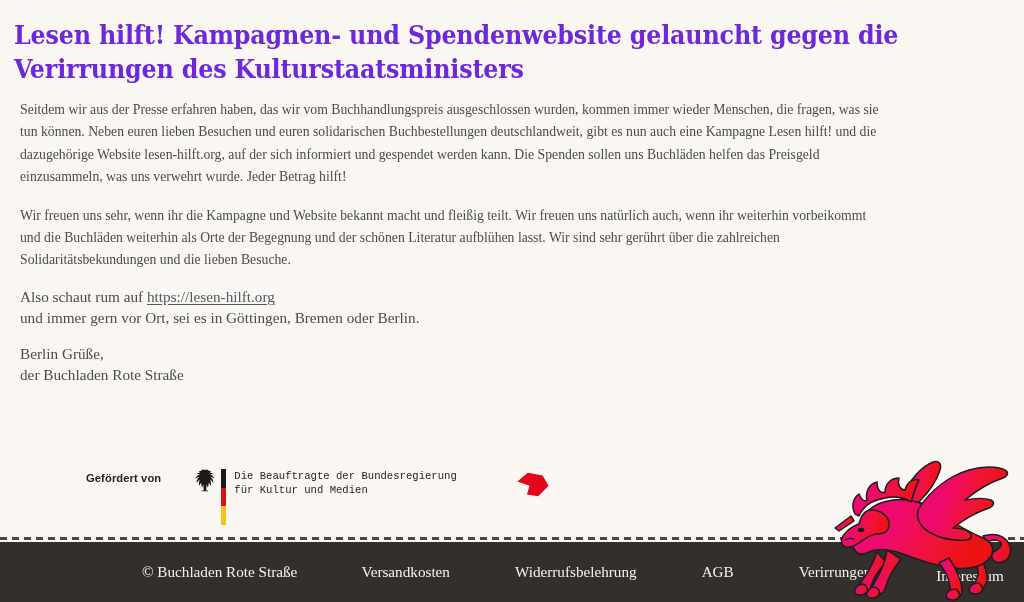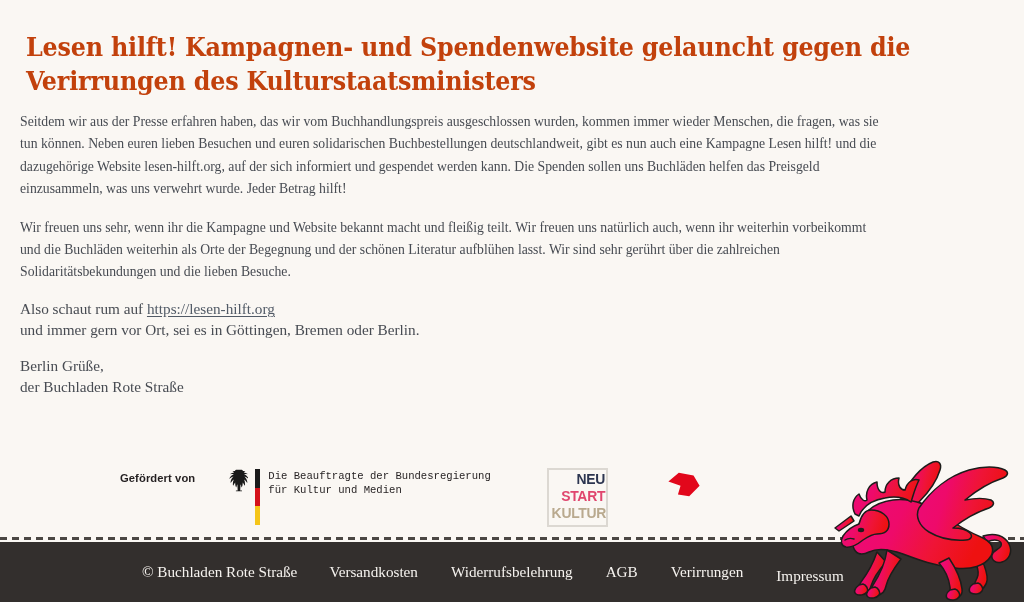--- a/index.html
+++ b/index.html
@@ -28,28 +28,28 @@
   
   .content {
     position: absolute;
     left: 0;
     top: 0;
     width: 1024px;
     padding: 0;
   }
 
   .post-title {
-    margin: 12px;
+    margin: 0;
     padding: 18px 14px 0 14px;
     font-family: "DejaVu Serif", "Liberation Serif", serif;
     font-weight: 700;
     font-size: 26.5px;
     line-height: 1.27;
     letter-spacing: -0.2px;
-    color: #c2410c;
+    color: #6d28d9;
     max-width: 900px;
     font-stretch: condensed;
   }
 
   .post-body {
     padding: 0 20px;
     margin-top: 13px;
   }
 
   .post-body p {
@@ -85,21 +85,21 @@
   
   .sponsors {
     position: absolute;
     left: 0;
     top: 455px;
     width: 812px;
     height: 78px;
     display: flex;
     align-items: flex-start;
     justify-content: flex-start;
-    padding-left: 120px;
+    padding-left: 86px;
     box-sizing: border-box;
   }
 
   
   .bkm {
     display: flex;
     align-items: flex-start;
     margin-top: 14px;
   }
   .bkm-label {
@@ -222,20 +222,21 @@
     height: 60px;
     background: #332f2d;
   }
   .footer-nav {
     display: flex;
     align-items: center;
     justify-content: flex-start;
     height: 60px;
     padding-left: 142px;
     box-sizing: border-box;
+    gap: 32px;
   }
   .footer-nav .f-item {
     color: #f6f3ef;
     font-family: "Liberation Serif", "DejaVu Serif", serif;
     font-size: 15.2px;
     text-decoration: none;
     white-space: nowrap;
     margin-right: 33px;
     line-height: 1;
   }
@@ -289,28 +290,20 @@
       </svg>
 
       <div class="bkm-bar"></div>
 
       <div class="bkm-text">
         <div>Die Beauftragte der Bundesregierung</div>
         <div>für Kultur und Medien</div>
       </div>
     </div>
 
-    <div class="neustart">
-      <div class="frame"></div>
-      <div class="words">
-        <span class="w w1">NEU</span>
-        <span class="w w2">START</span>
-        <span class="w w3">KULTUR</span>
-      </div>
-    </div>
 
     <div class="boersen">
       <svg class="boersen-mark" viewBox="0 0 40 30">
         <path d="M2 11 L14 1 L31 4 L38 16 L26 28 L13 26 L16 16 Z" fill="#e2071b"></path>
       </svg>
     </div>
 
   </div>
 
   <div class="divider"></div>

